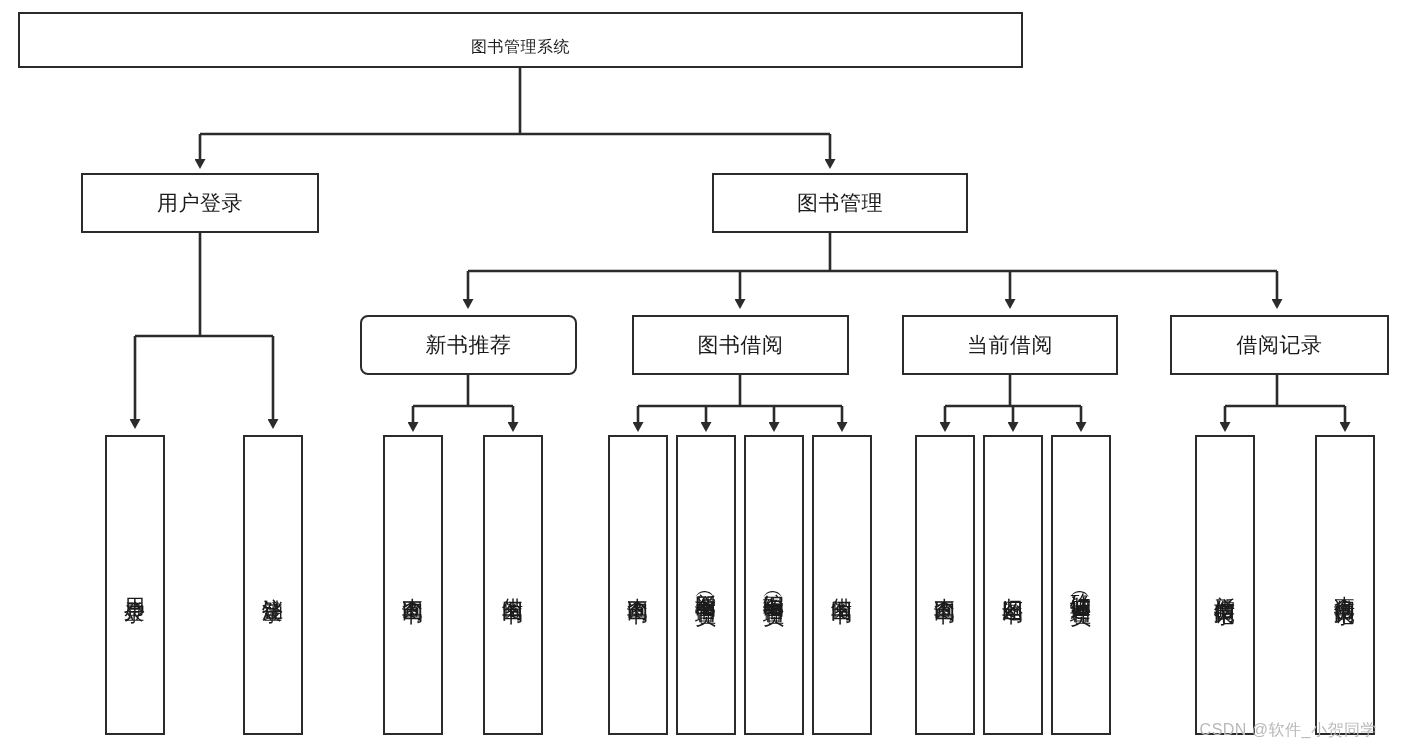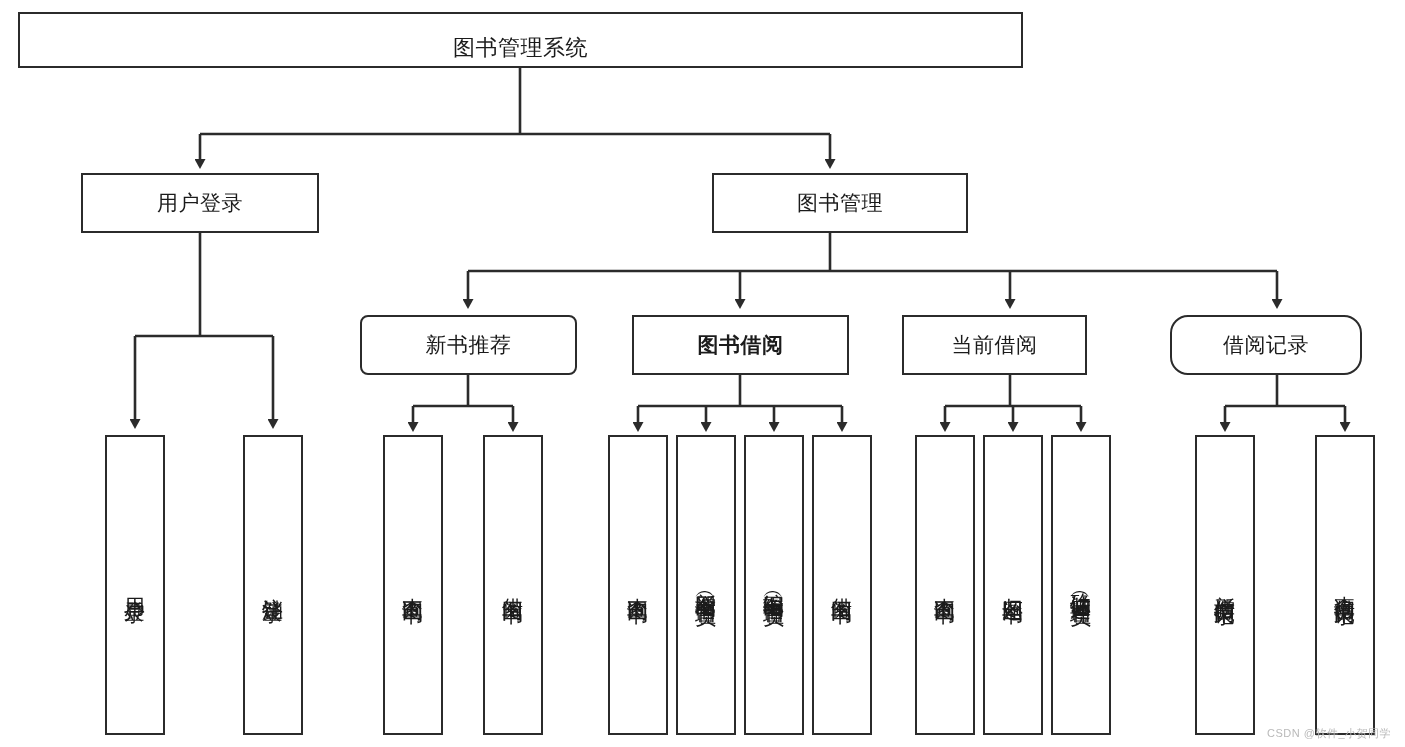--- a/index.html
+++ b/index.html
@@ -40,37 +40,37 @@
     text-align: center;
     line-height: 1.18;
     letter-spacing: 0.5px;
   }
   
   .h-node .node-label {
     font-size: 21px;
     writing-mode: horizontal-tb;
   }
   .root .node-label {
-    font-size: 22px;
+    font-size: 16px;
     margin-top: 15px;
   }
   
   .v-node .node-label {
     writing-mode: vertical-rl;
     text-orientation: upright;
     font-size: 21px;
     line-height: 1.1;
     letter-spacing: 2px;
     max-height: 272px;
   }
   .watermark {
     position: absolute;
-    right: 14px;
+    right: 28px;
     bottom: 6px;
-    font-size: 11px;
+    font-size: 16px;
     color: #b9b9b9;
     white-space: nowrap;
     letter-spacing: 0.5px;
   }
 </style>
 </head>
 <body>
 
 <div id="canvas">
 
@@ -134,29 +134,29 @@
   </div>
 
   <div class="node h-node" style="left:712px; top:173px; width:256px; height:60px;">
     <span class="node-label">图书管理</span>
   </div>
 
   <div class="node h-node" style="left:360px; top:315px; width:217px; height:60px;border-radius:8px;">
     <span class="node-label">新书推荐</span>
   </div>
 
-  <div class="node h-node" style="left:632px; top:315px; width:217px; height:60px;font-weight:bold;">
+  <div class="node h-node" style="left:632px; top:315px; width:217px; height:60px;">
     <span class="node-label">图书借阅</span>
   </div>
 
-  <div class="node h-node" style="left:902px; top:315px; width:185px; height:60px;">
+  <div class="node h-node" style="left:902px; top:315px; width:216px; height:60px;">
     <span class="node-label">当前借阅</span>
   </div>
 
-  <div class="node h-node" style="left:1170px; top:315px; width:192px; height:60px;border-radius:18px;">
+  <div class="node h-node" style="left:1170px; top:315px; width:219px; height:60px;">
     <span class="node-label">借阅记录</span>
   </div>
 
   <div class="node v-node" style="left:105px; top:435px; width:60px; height:300px;">
     <span class="node-label">用户登录</span>
   </div>
 
   <div class="node v-node" style="left:243px; top:435px; width:60px; height:300px;">
     <span class="node-label">注销登录</span>
   </div>

